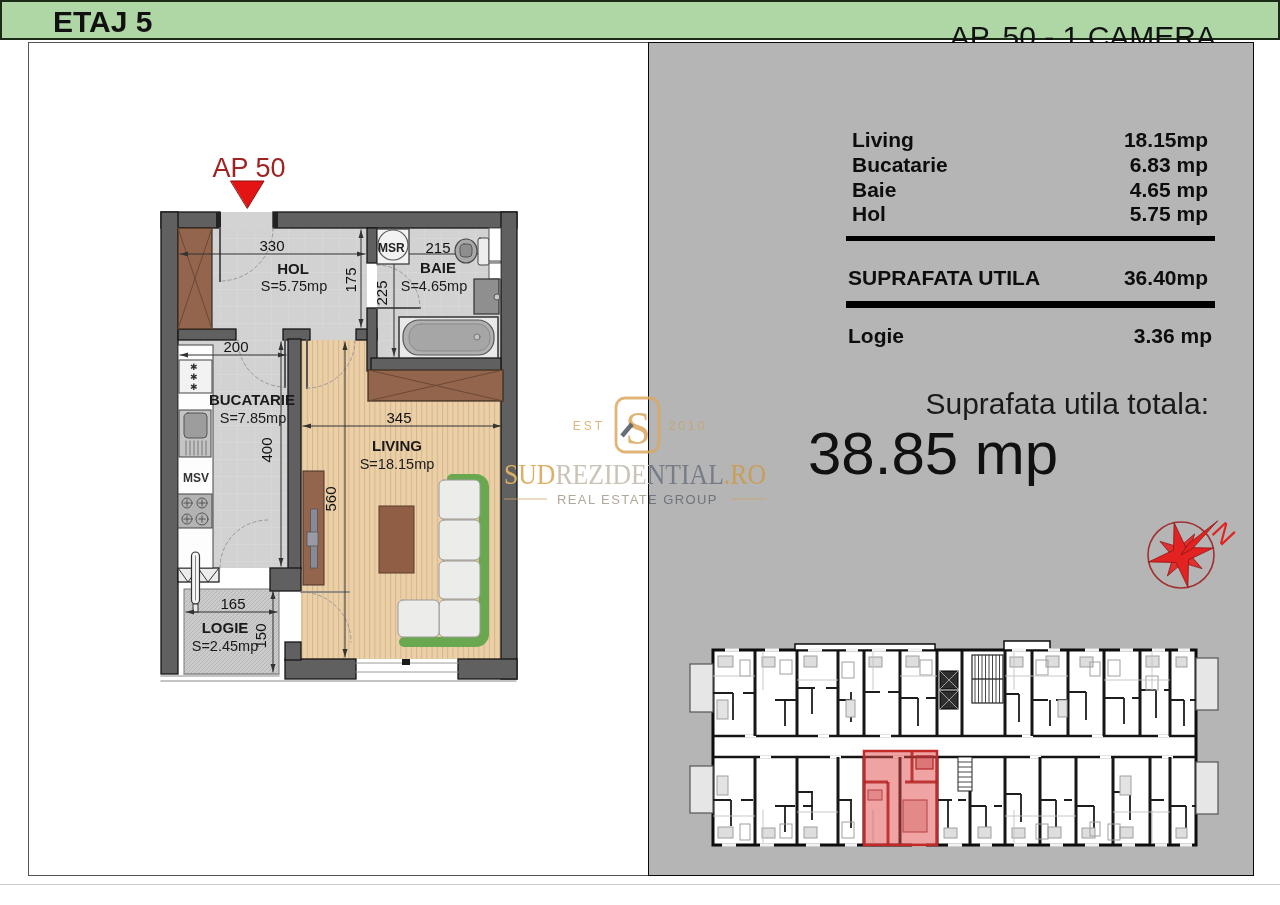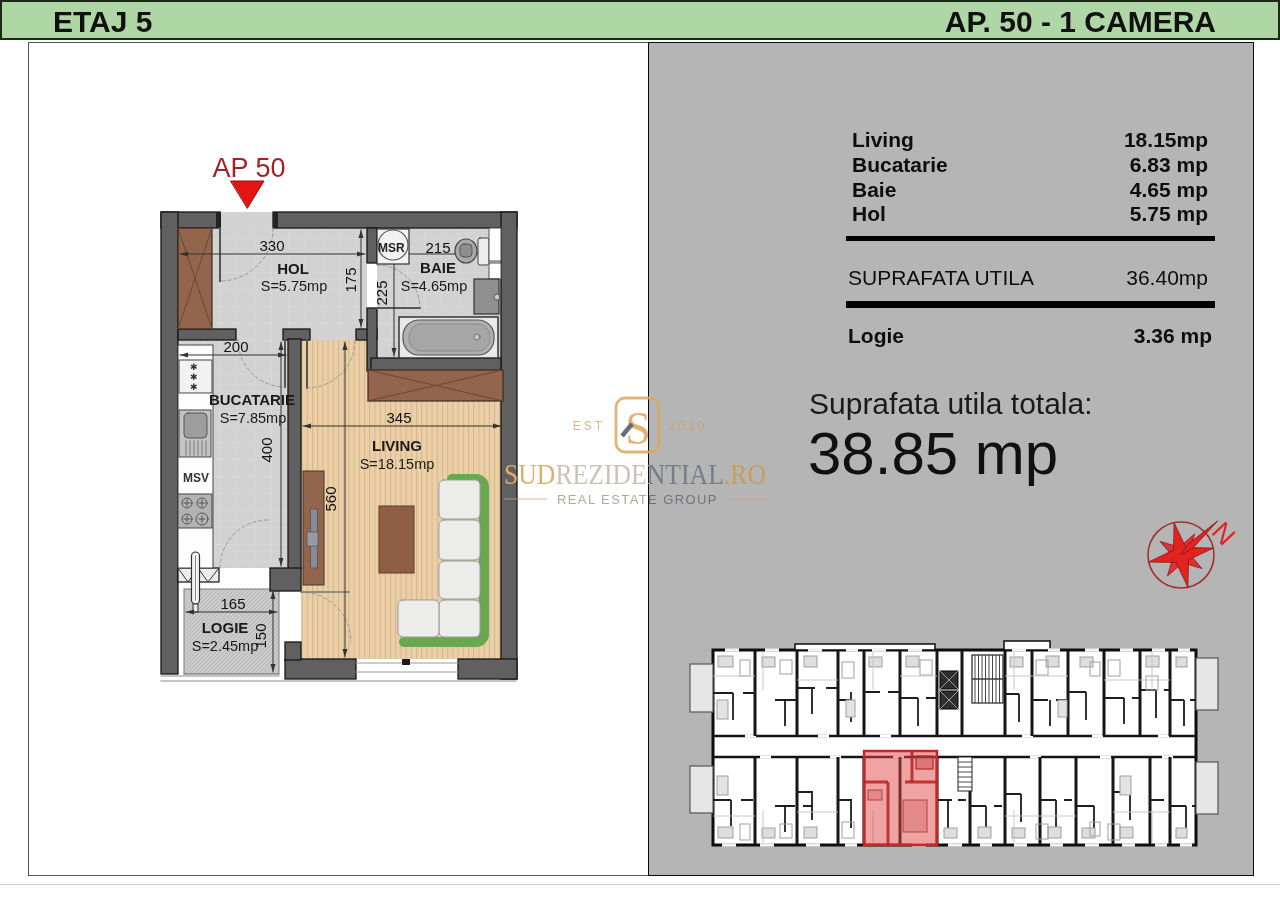--- a/index.html
+++ b/index.html
@@ -6,48 +6,48 @@
   body{width:1280px;height:905px;position:relative;font-family:"Liberation Sans",sans-serif;overflow:hidden;}
   .abs{position:absolute;}
 </style>
 </head>
 <body>
 
 <div class="abs" style="left:0;top:0;width:1276px;height:36px;background:#aed7a5;border:2px solid #1c2b18;"></div>
 
 <div class="abs" style="left:43px;top:5px;font-size:30px;font-weight:bold;color:#111;margin-left:10px;">ETAJ 5</div>
 
-<div class="abs" style="right:64px;top:5px;font-size:30px;font-weight:bold;color:#111;">AP. 50 - 1 CAMERA</div>
+<div class="abs" style="right:64px;top:20px;font-size:30px;font-weight:normal;color:#111;">AP. 50 - 1 CAMERA</div>
 
 <div class="abs" style="left:28px;top:42px;width:620px;height:832px;background:#ffffff;border:1px solid #555;"></div>
 
 <div class="abs" style="left:648px;top:42px;width:604px;height:832px;background:#b5b5b5;border:1px solid #0a0a0a;"></div>
 
 <div class="abs" style="left:0;top:884px;width:1280px;height:1px;background:#cccccc;"></div>
 
 <div class="abs" style="left:852px;top:128px;width:356px;font-size:21px;font-weight:bold;color:#0d0d0d;line-height:24.8px;">
 
   <div>Living<span style="float:right">18.15mp</span></div>
 
   <div>Bucatarie<span style="float:right">6.83 mp</span></div>
 
   <div>Baie<span style="float:right">4.65 mp</span></div>
 
   <div>Hol<span style="float:right">5.75 mp</span></div>
 </div>
 
 <div class="abs" style="left:846px;top:236px;width:369px;height:5px;background:#000;"></div>
 
-<div class="abs" style="left:848px;top:266px;width:360px;font-size:21px;font-weight:normal;color:#0d0d0d;">SUPRAFATA UTILA<span style="float:right">36.40mp</span></div>
+<div class="abs" style="left:848px;top:266px;width:360px;font-size:21px;font-weight:bold;color:#0d0d0d;">SUPRAFATA UTILA<span style="float:right">36.40mp</span></div>
 
 <div class="abs" style="left:846px;top:301px;width:369px;height:7px;background:#000;"></div>
 
 <div class="abs" style="left:848px;top:324px;width:364px;font-size:21px;font-weight:bold;color:#0d0d0d;">Logie<span style="float:right">3.36 mp</span></div>
 
-<div class="abs" style="left:809px;top:387px;width:400px;font-size:30px;color:#1a1a1a;text-align:left;">Suprafata utila totala:</div>
+<div class="abs" style="left:809px;top:387px;width:400px;font-size:30px;color:#1a1a1a;text-align:right;">Suprafata utila totala:</div>
 
 <div class="abs" style="left:808px;top:419px;width:400px;font-size:60px;color:#111;">38.85 mp</div>
 
 <svg class="abs" style="left:0;top:0;" width="1280" height="905" viewBox="0 0 1280 905">
   <defs>
     <pattern id="wood" width="5.2" height="12" patternUnits="userSpaceOnUse">
       <rect width="5.2" height="12" fill="#ebcfa7"></rect>
       <rect width="1" height="12" fill="#d6b68c"></rect>
     </pattern>
     <pattern id="hatch" width="4" height="4" patternUnits="userSpaceOnUse">

